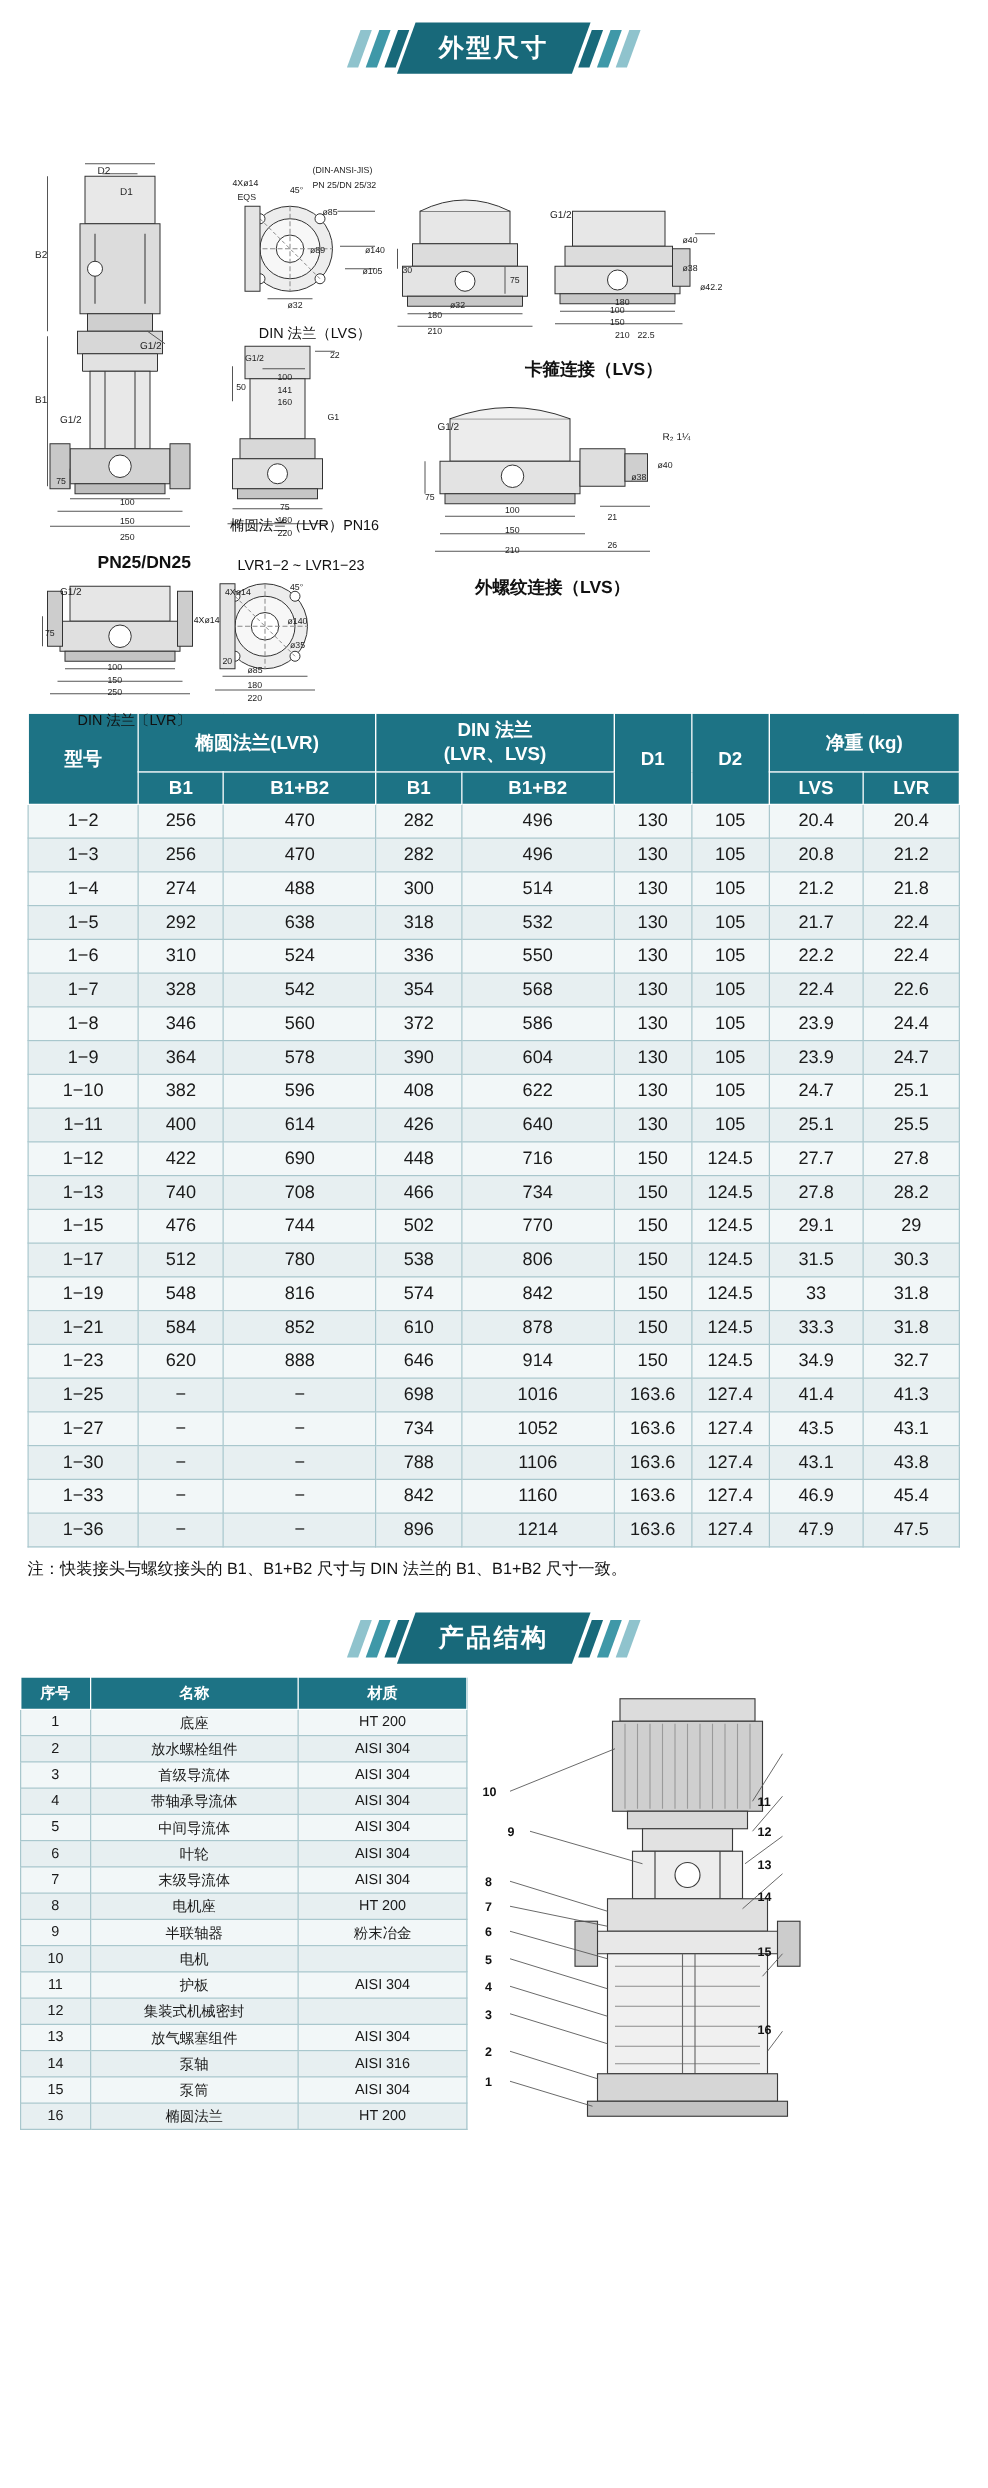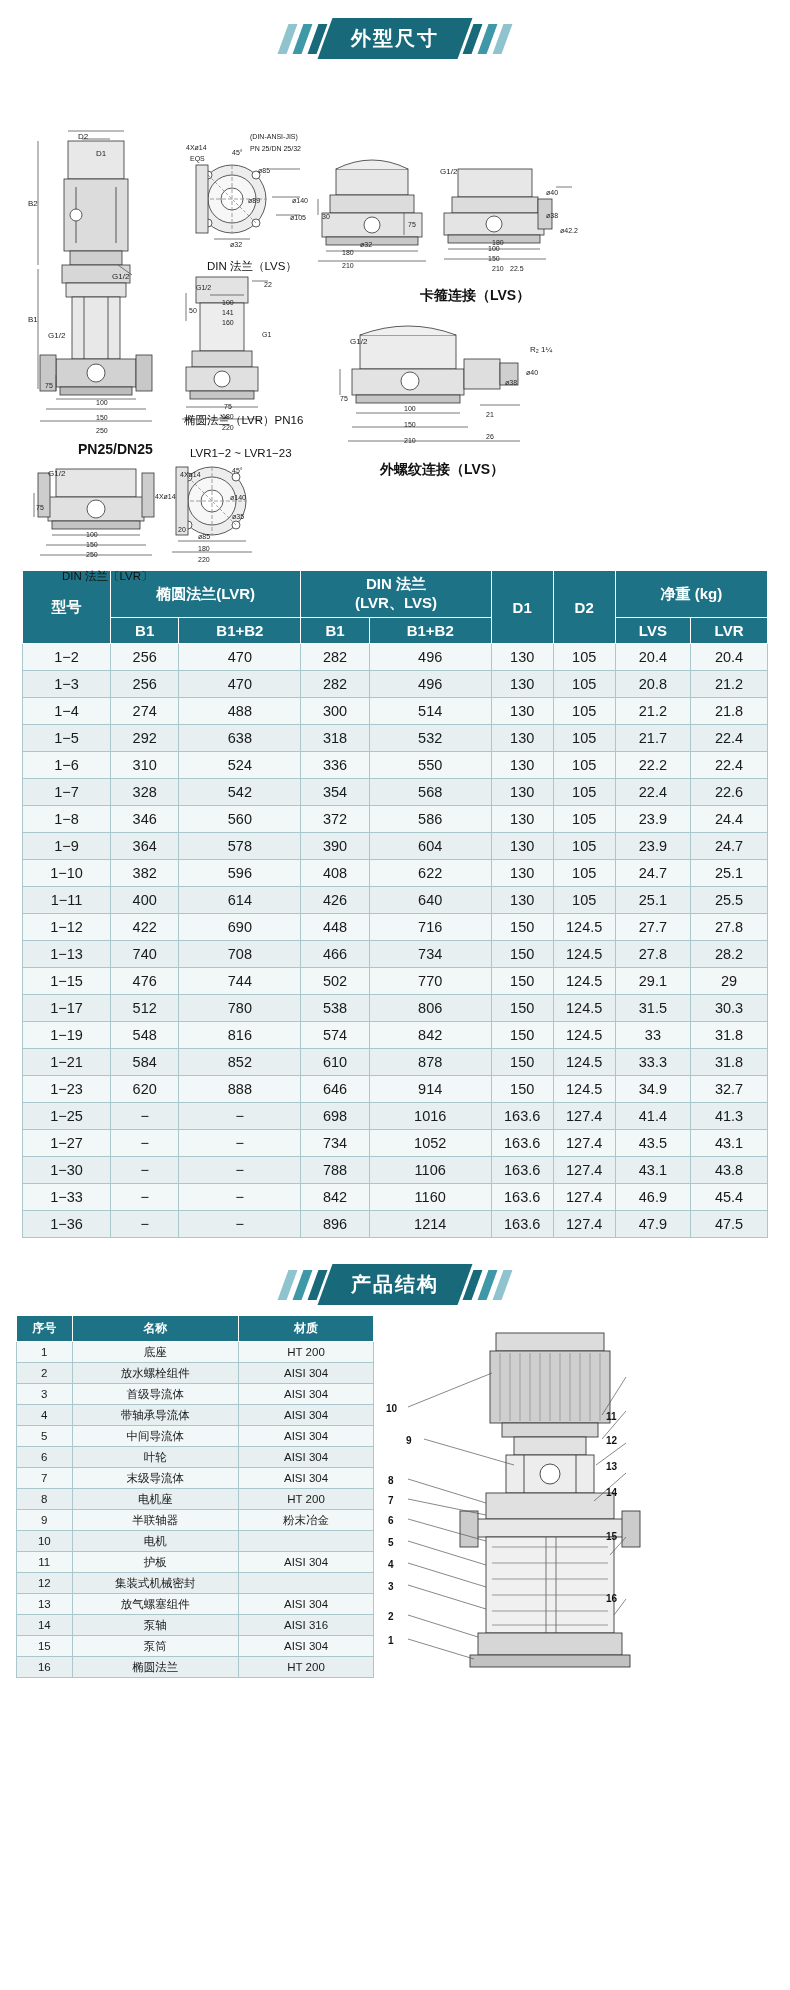--- a/index.html
+++ b/index.html
@@ -607,20 +607,21 @@
             <td>896</td>
             <td>1214</td>
             <td>163.6</td>
             <td>127.4</td>
             <td>47.9</td>
             <td>47.5</td>
           </tr>
         </tbody>
     </table>
   </div>
+  <div class="note">注：快装接头与螺纹接头的 B1、B1+B2 尺寸与 DIN 法兰的 B1、B1+B2 尺寸一致。</div>
 
   <div class="banner" style="margin-top:26px">
     <div class="bar-left">
       <div class="slash lighter"></div>
       <div class="slash light"></div>
       <div class="slash"></div>
     </div>
     <div class="title-box"><span>产品结构</span></div>
     <div class="bar-right">
       <div class="slash"></div>

